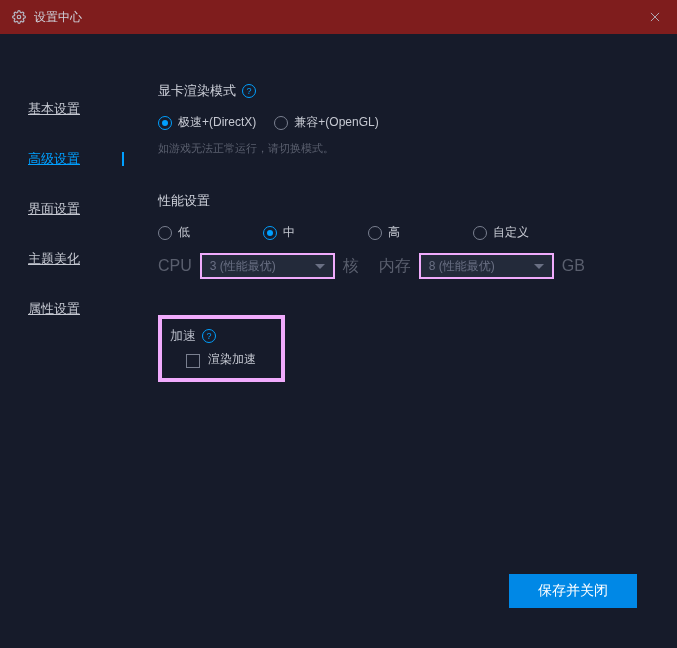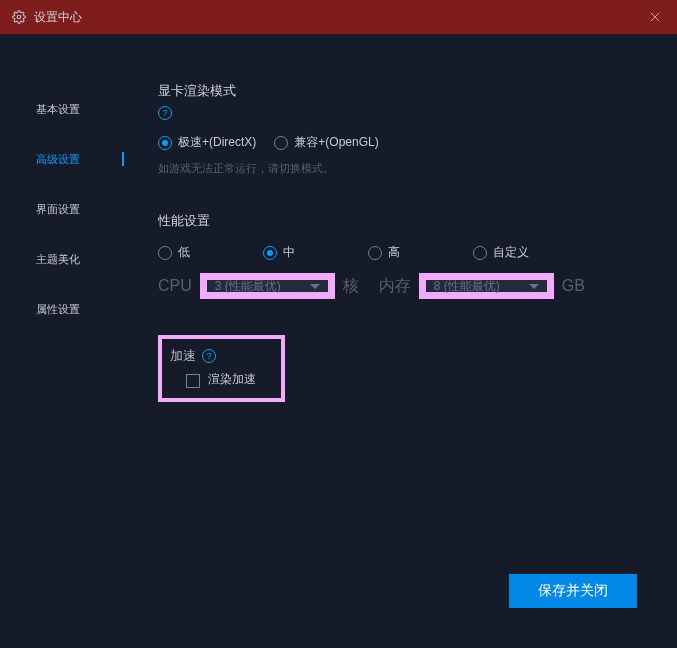--- a/index.html
+++ b/index.html
@@ -39,25 +39,26 @@
       position: relative;
     }
     .sidebar {
       width: 128px;
       padding-top: 50px;
     }
     .sidebar-item {
       height: 50px;
       display: flex;
       align-items: center;
-      padding-left: 36px;
+      padding-left: 28px;
       color: #c6c9d2;
       cursor: pointer;
       position: relative;
-      font-size: 11px;
+      font-size: 13px;
+      text-decoration: underline;
     }
     .sidebar-item.active { color: #00a0ff; }
     .sidebar-item.active::after {
       content: "";
       position: absolute;
       right: 4px;
       top: 50%;
       transform: translateY(-50%);
       width: 2px;
       height: 14px;
@@ -67,22 +68,22 @@
       flex: 1;
       padding: 48px 30px 0 30px;
       position: relative;
     }
     .section { margin-bottom: 36px; }
     .section-title {
       color: #d0d3dc;
       font-size: 13px;
       margin-bottom: 14px;
       display: flex;
+      align-items: center;
       gap: 6px;
-      flex-direction: column;
     }
     .help-icon {
       width: 14px;
       height: 14px;
       border: 1px solid #00a0ff;
       border-radius: 50%;
       display: inline-flex;
       align-items: center;
       justify-content: center;
       font-size: 9px;
@@ -117,21 +118,21 @@
       color: #5a5f6e;
       font-size: 11px;
       margin-top: 10px;
     }
     .perf-radios { display: flex; gap: 0; margin-bottom: 12px; }
     .perf-radios .radio { width: 105px; }
     .perf-dropdowns { display: flex; align-items: center; gap: 8px; }
     .dd-label { color: #5a5f6e; font-size: 16px; }
     .dropdown {
       background: #232a3a;
-      border: 7px solid #f0abfc;
+      border: 2px solid #f0abfc;
       height: 26px;
       display: flex;
       align-items: center;
       padding: 0 8px;
       justify-content: space-between;
       color: #6a7084;
       font-size: 12px;
       cursor: pointer;
     }
     .dropdown.w135 { width: 135px; }

